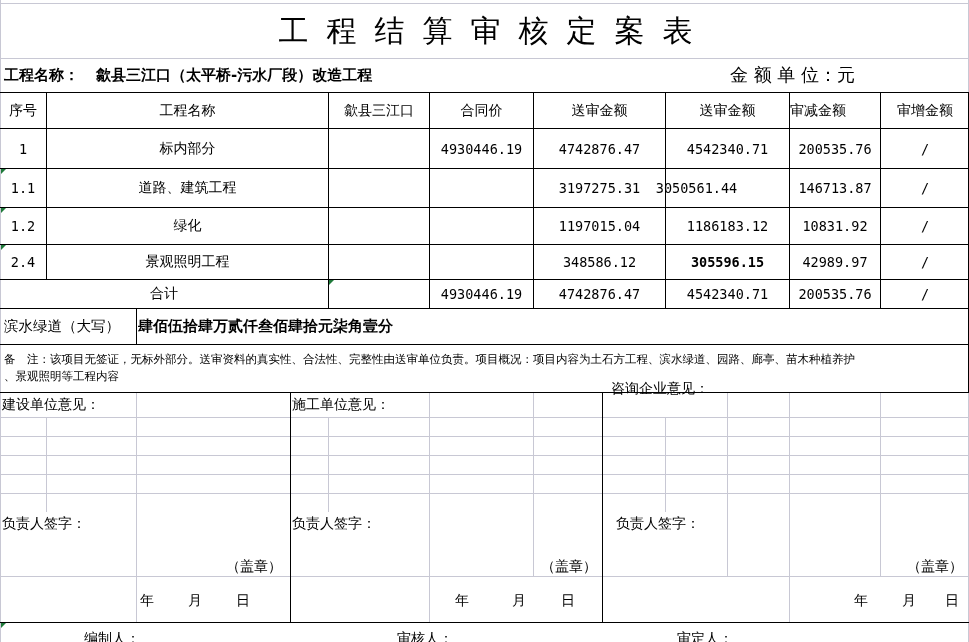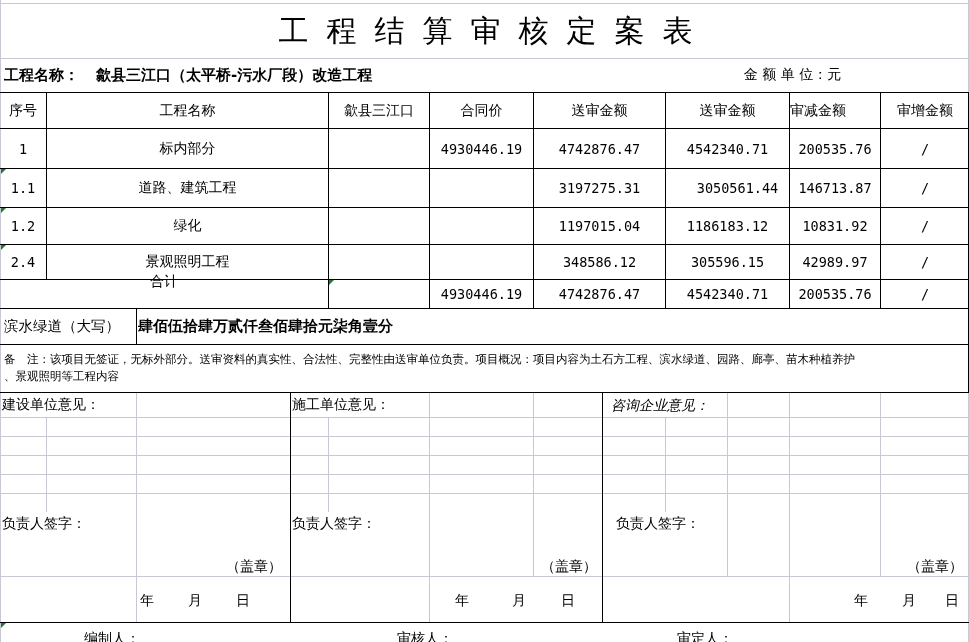--- a/index.html
+++ b/index.html
@@ -22,21 +22,21 @@
 
 <div class="gl" style="left:0;top:3px;width:969px;height:1px;"></div>
 <div class="gl" style="left:0;top:0;width:1px;height:642px;"></div>
 <div class="gl" style="left:968px;top:0;width:1px;height:642px;"></div>
 <div class="gl" style="left:0;top:58px;width:969px;height:1px;"></div>
 
 <div class="cell title" style="left:0;top:6px;width:989px;height:50px;">工程结算审核定案表</div>
 
 <div class="cell left bold" style="left:2px;top:62px;width:95px;height:26px;font-size:15px;padding-left:2px;">工程名称：</div>
 <div class="cell left bold" style="left:92px;top:62px;width:360px;height:26px;font-size:15px;">歙县三江口（太平桥-污水厂段）改造工程</div>
-<div class="cell" style="left:730px;top:62px;width:125px;height:26px;font-size:14px;">金 额 单 位：元</div>
+<div class="cell" style="left:730px;top:62px;width:125px;height:26px;font-size:18px;">金 额 单 位：元</div>
 
 <div class="bl" style="left:0;top:92px;width:969px;height:1px;"></div>
 <div class="bl" style="left:0;top:128px;width:969px;height:1px;"></div>
 <div class="bl" style="left:0;top:168px;width:969px;height:1px;"></div>
 <div class="bl" style="left:0;top:207px;width:969px;height:1px;"></div>
 <div class="bl" style="left:0;top:244px;width:969px;height:1px;"></div>
 <div class="bl" style="left:0;top:279px;width:969px;height:1px;"></div>
 <div class="bl" style="left:0;top:308px;width:969px;height:1px;"></div>
 <div class="bl" style="left:0;top:344px;width:969px;height:1px;"></div>
 <div class="bl" style="left:0;top:392px;width:969px;height:1px;"></div>
@@ -73,21 +73,21 @@
   <div class="cell num" style="left:881px;top:129px;width:88px;height:39px;">/</div>
 </div>
 
 <div>
   <div class="tri" style="left:1px;top:169px;"></div>
   <div class="cell num" style="left:0;top:169px;width:46px;height:38px;">1.1</div>
   <div class="cell" style="left:47px;top:169px;width:281px;height:38px;">道路、建筑工程</div>
   <div class="cell" style="left:329px;top:169px;width:100px;height:38px;"></div>
   <div class="cell num" style="left:430px;top:169px;width:103px;height:38px;"></div>
   <div class="cell num" style="left:534px;top:169px;width:131px;height:38px;">3197275.31</div>
-  <div class="cell num" style="left:676px;top:169px;width:123px;height:38px;">3050561.44</div>
+  <div class="cell num" style="left:635px;top:169px;width:123px;height:38px;">3050561.44</div>
   <div class="cell num" style="left:790px;top:169px;width:90px;height:38px;">146713.87</div>
   <div class="cell num" style="left:881px;top:169px;width:88px;height:38px;">/</div>
 </div>
 
 <div>
   <div class="tri" style="left:1px;top:208px;"></div>
   <div class="cell num" style="left:0;top:208px;width:46px;height:36px;">1.2</div>
   <div class="cell" style="left:47px;top:208px;width:281px;height:36px;">绿化</div>
   <div class="cell" style="left:329px;top:208px;width:100px;height:36px;"></div>
   <div class="cell num" style="left:430px;top:208px;width:103px;height:36px;"></div>
@@ -97,28 +97,28 @@
   <div class="cell num" style="left:881px;top:208px;width:88px;height:36px;">/</div>
 </div>
 
 <div>
   <div class="tri" style="left:1px;top:245px;"></div>
   <div class="cell num" style="left:0;top:245px;width:46px;height:34px;">2.4</div>
   <div class="cell" style="left:47px;top:245px;width:281px;height:34px;">景观照明工程</div>
   <div class="cell" style="left:329px;top:245px;width:100px;height:34px;"></div>
   <div class="cell num" style="left:430px;top:245px;width:103px;height:34px;"></div>
   <div class="cell num" style="left:534px;top:245px;width:131px;height:34px;">348586.12</div>
-  <div class="cell num" style="left:666px;top:245px;width:123px;height:34px;">305596.15</div>
+  <div class="cell num" style="left:666px;top:245px;width:123px;height:34px;font-weight:bold;">305596.15</div>
   <div class="cell num" style="left:790px;top:245px;width:90px;height:34px;">42989.97</div>
   <div class="cell num" style="left:881px;top:245px;width:88px;height:34px;">/</div>
 </div>
 
 <div>
   <div class="tri" style="left:329px;top:280px;"></div>
-  <div class="cell" style="left:0;top:268px;width:328px;height:28px;">合计</div>
+  <div class="cell" style="left:0;top:280px;width:328px;height:28px;">合计</div>
   <div class="cell" style="left:329px;top:280px;width:100px;height:28px;"></div>
   <div class="cell num" style="left:430px;top:280px;width:103px;height:28px;">4930446.19</div>
   <div class="cell num" style="left:534px;top:280px;width:131px;height:28px;">4742876.47</div>
   <div class="cell num" style="left:666px;top:280px;width:123px;height:28px;">4542340.71</div>
   <div class="cell num" style="left:790px;top:280px;width:90px;height:28px;">200535.76</div>
   <div class="cell num" style="left:881px;top:280px;width:88px;height:28px;">/</div>
 </div>
 
 <div class="cell left" style="left:0;top:309px;width:136px;height:35px;font-size:14.5px;">滨水绿道（大写）</div>
 <div class="cell left bold" style="left:137px;top:309px;width:700px;height:35px;font-size:15px;padding-left:1px;">肆佰伍拾肆万贰仟叁佰肆拾元柒角壹分</div>
@@ -162,21 +162,21 @@
   <div class="cell left" style="left:290px;top:394px;width:140px;height:22px;font-size:14px;padding-left:2px;">施工单位意见：</div>
   <div class="abs" style="left:292px;top:418px;width:309px;height:94px;"></div>
   <div class="cell left" style="left:290px;top:513px;width:140px;height:22px;font-size:14px;padding-left:2px;">负责人签字：</div>
   <div class="cell" style="left:537px;top:557px;width:64px;height:20px;font-size:14px;">（盖章）</div>
   <div class="cell" style="left:452px;top:590px;width:20px;height:22px;font-size:14px;">年</div>
   <div class="cell" style="left:509px;top:590px;width:20px;height:22px;font-size:14px;">月</div>
   <div class="cell" style="left:558px;top:590px;width:20px;height:22px;font-size:14px;">日</div>
 </div>
 
 <div>
-  <div class="cell left" style="left:602px;top:395px;width:140px;height:22px;font-size:14px;padding-left:9px;font-style:italic;">咨询企业意见：</div>
+  <div class="cell left" style="left:602px;top:378px;width:140px;height:22px;font-size:14px;padding-left:9px;">咨询企业意见：</div>
   <div class="abs" style="left:604px;top:418px;width:363px;height:94px;"></div>
   <div class="cell left" style="left:614px;top:513px;width:140px;height:22px;font-size:14px;padding-left:2px;">负责人签字：</div>
   <div class="cell" style="left:903px;top:557px;width:64px;height:20px;font-size:14px;">（盖章）</div>
   <div class="cell" style="left:851px;top:590px;width:20px;height:22px;font-size:14px;">年</div>
   <div class="cell" style="left:899px;top:590px;width:20px;height:22px;font-size:14px;">月</div>
   <div class="cell" style="left:942px;top:590px;width:20px;height:22px;font-size:14px;">日</div>
 </div>
 
 <div class="cell left" style="left:80px;top:628px;width:100px;height:22px;font-size:14px;">编制人：</div>
 <div class="cell left" style="left:393px;top:628px;width:100px;height:22px;font-size:14px;">审核人：</div>

